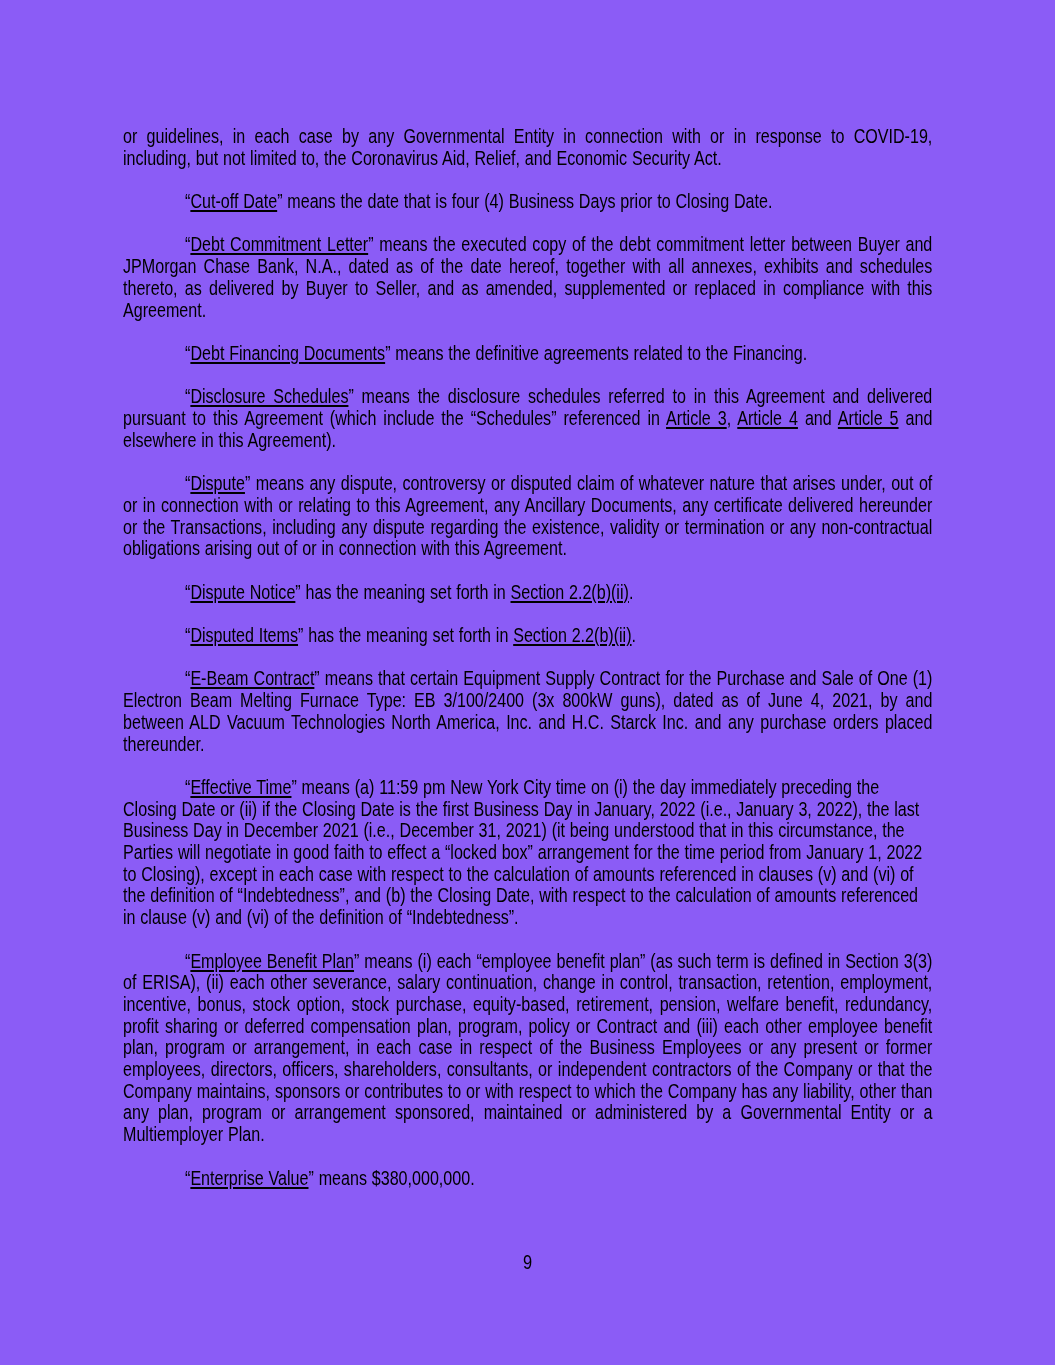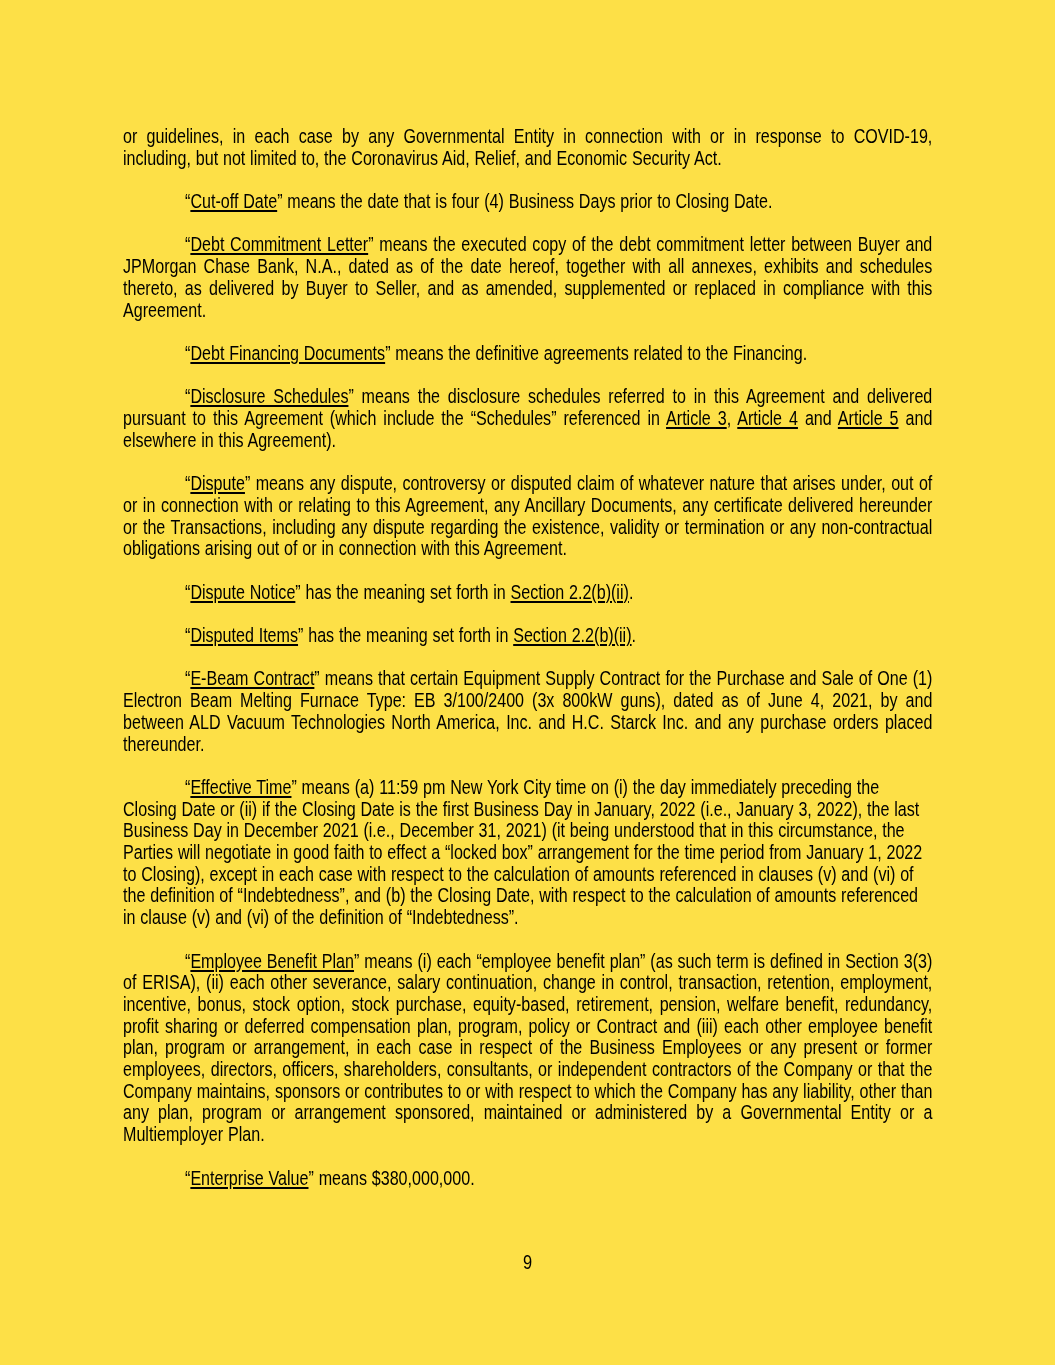--- a/index.html
+++ b/index.html
@@ -4,21 +4,21 @@
 <style>
   html, body {
     margin: 0;
     padding: 0;
     background: #ffffff;
   }
   .page {
     position: relative;
     width: 1055px;
     height: 1365px;
-    background: #fde047;
+    background: #8b5cf6;
     color: #000000;
     font-family: "Liberation Sans", "DejaVu Sans", sans-serif;
     overflow: hidden;
   }
   .content-outer {
     position: absolute;
     left: 123px;
     top: 125px;
     width: 810px;
   }

